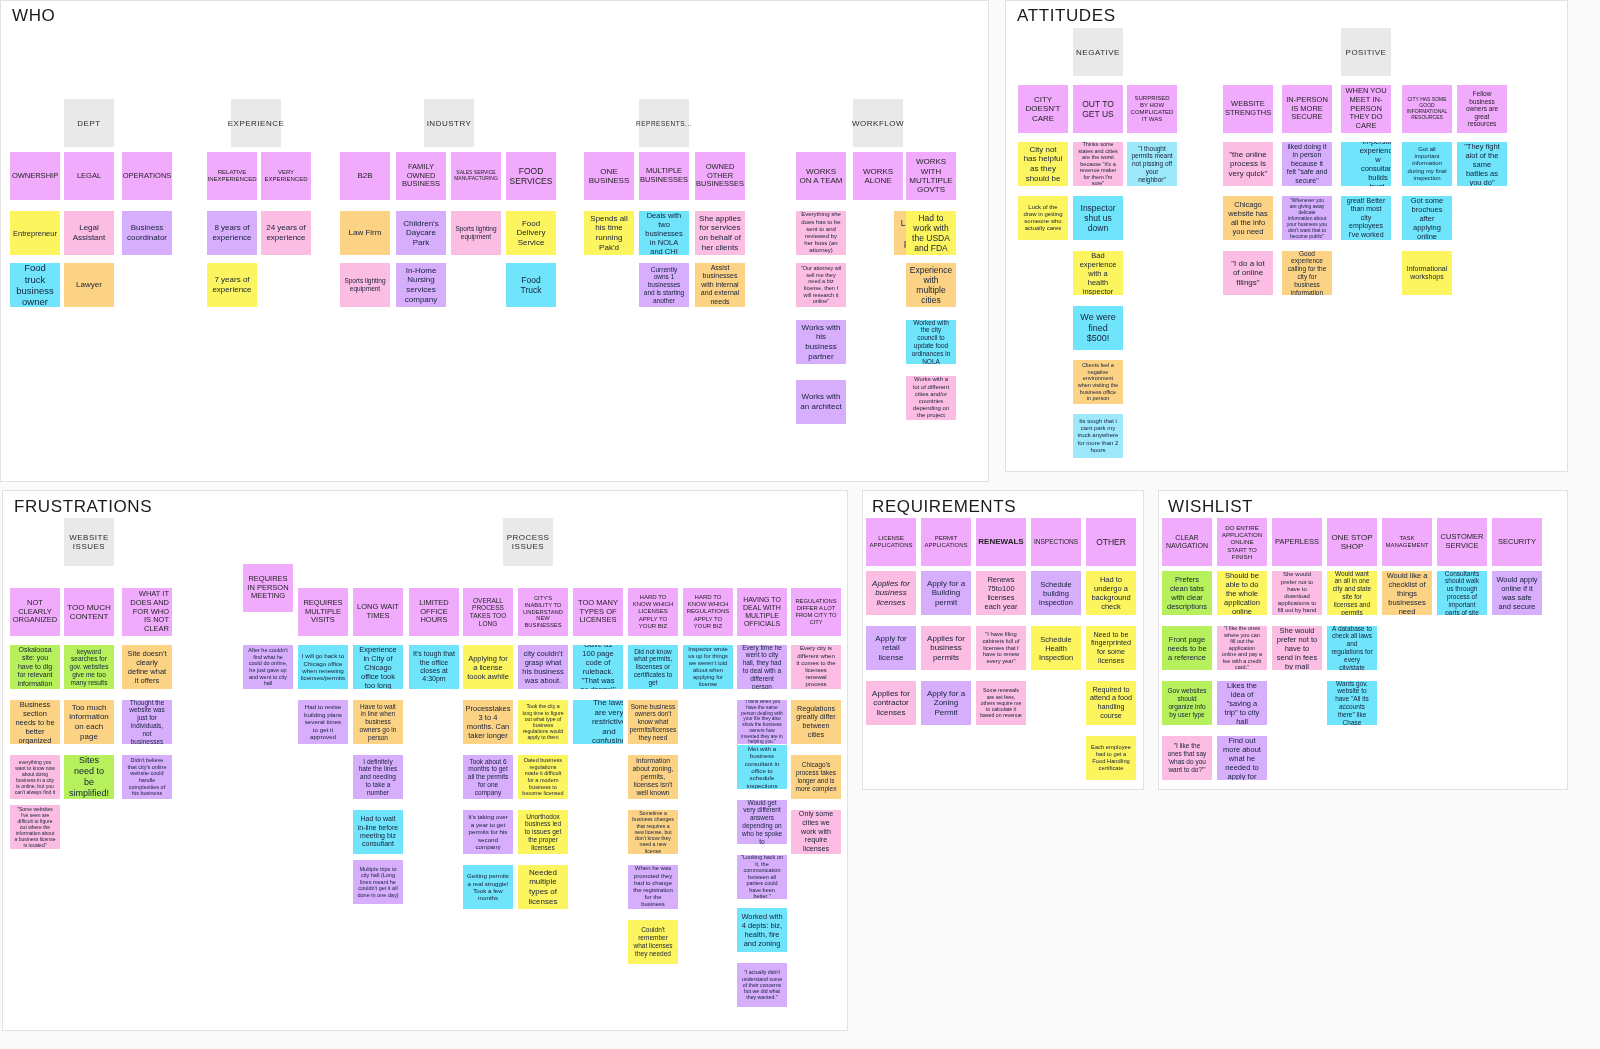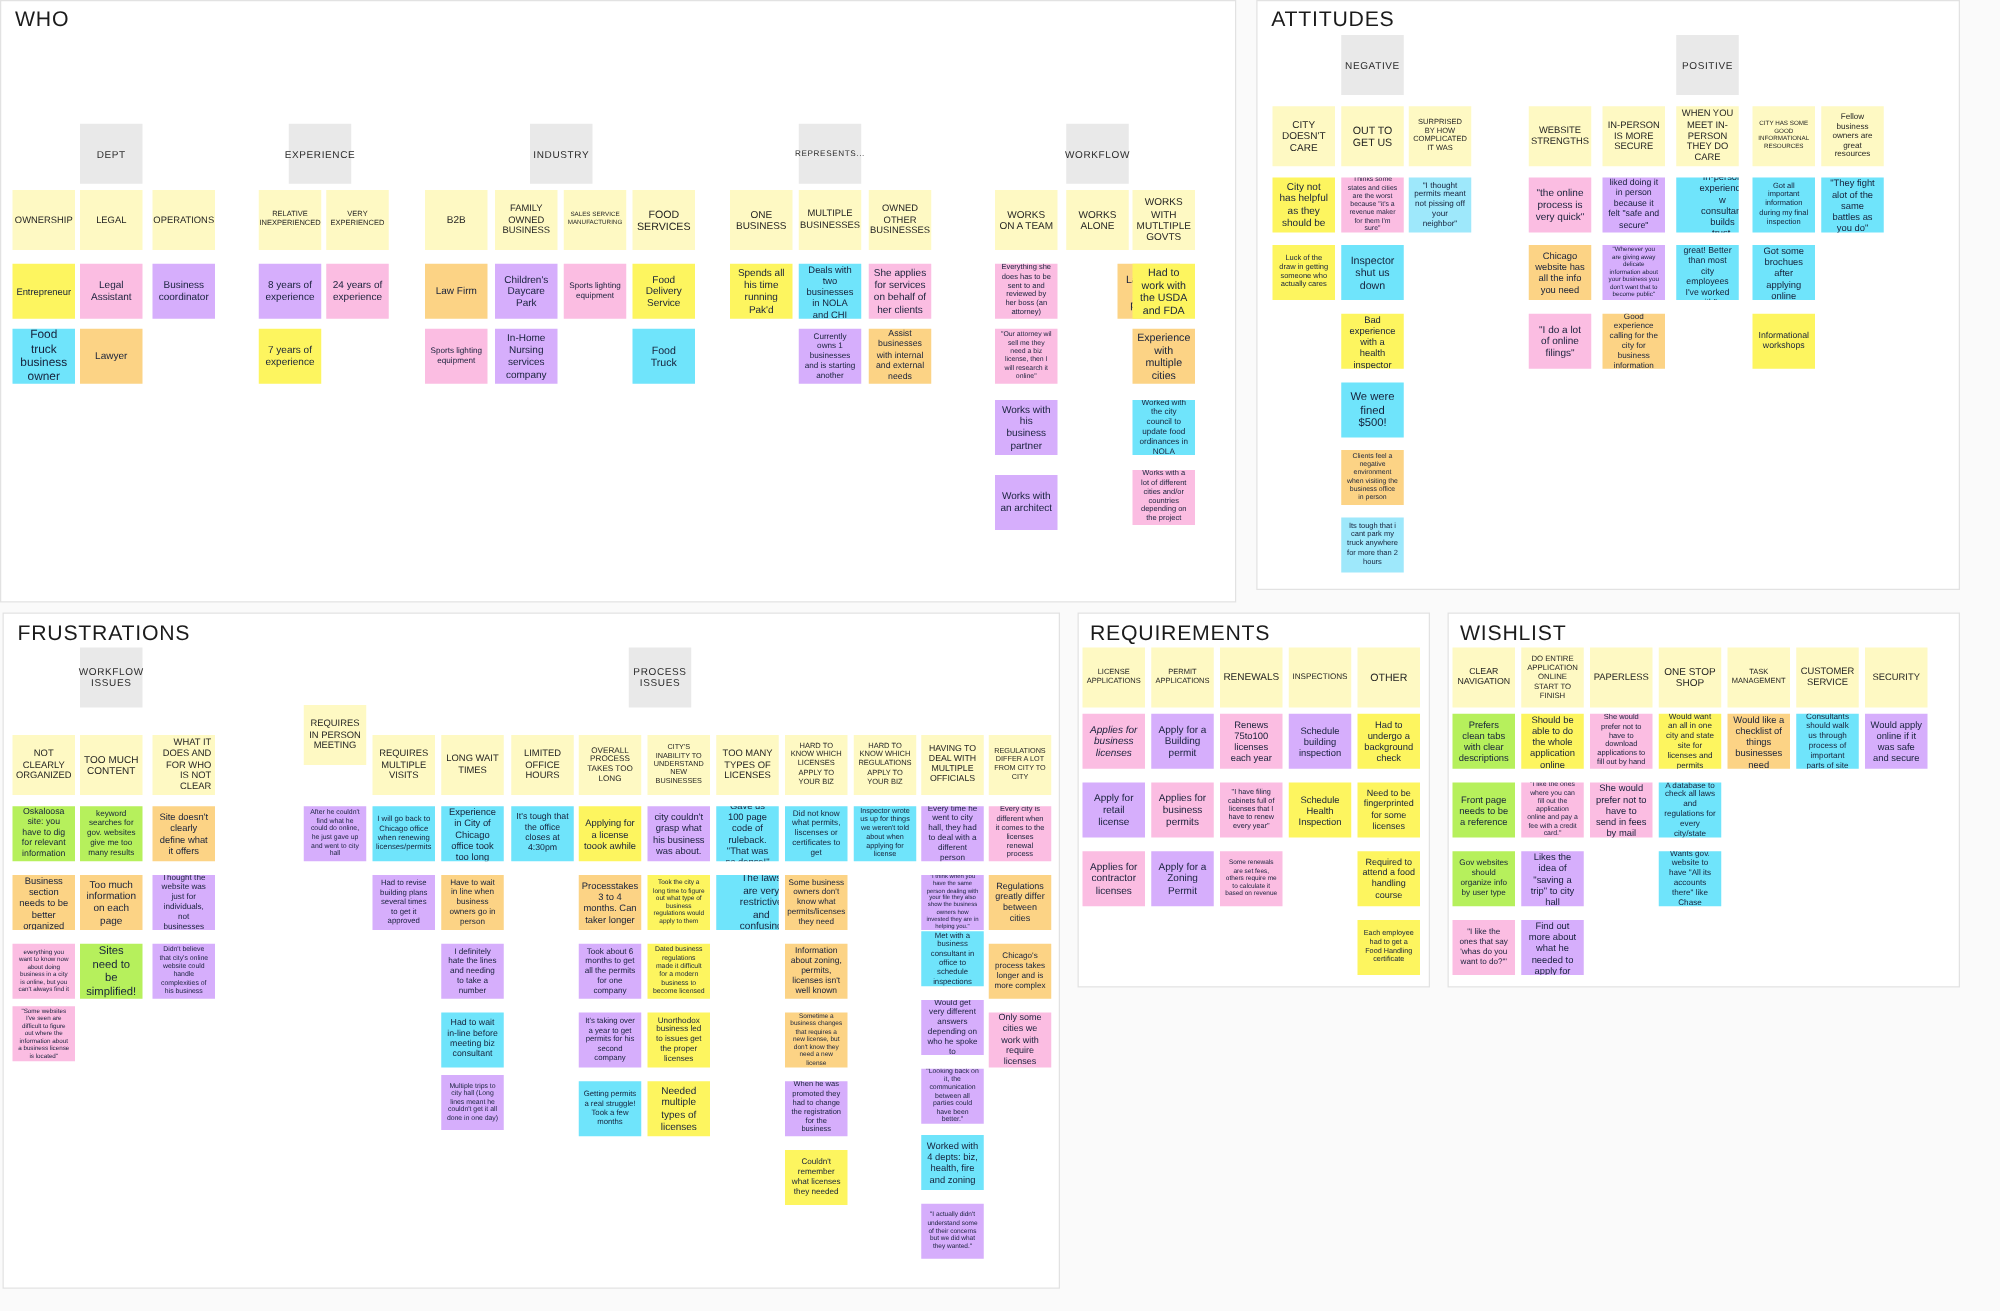--- a/index.html
+++ b/index.html
@@ -29,21 +29,21 @@
     background: #e9e9e9;
     display: flex; align-items: center; justify-content: center;
     text-align: center;
     color: #2b2b2b;
     letter-spacing: .5px;
     padding: 2px;
   }
 
   .sub {
     position: absolute;
-    background: #fef9c3;
+    background: #f0abfc;
     display: flex; align-items: center; justify-content: center;
     text-align: center;
     color: #1f1f1f;
     line-height: 1.18;
     padding: 2px 3px;
   }
 
   .note {
     position: absolute;
     display: flex; align-items: center; justify-content: center;
@@ -78,21 +78,21 @@
   <div class="panel-title" style="left:872px;top:497px;">REQUIREMENTS</div>
   <div class="panel-title" style="left:1168px;top:497px;">WISHLIST</div>
 
   <div class="hdr" style="left:64px;top:99px;width:50px;height:48px;font-size:8px;">DEPT</div>
   <div class="hdr" style="left:231px;top:99px;width:50px;height:48px;font-size:8px;">EXPERIENCE</div>
   <div class="hdr" style="left:424px;top:99px;width:50px;height:48px;font-size:8px;">INDUSTRY</div>
   <div class="hdr" style="left:639px;top:99px;width:50px;height:48px;font-size:6.5px;">REPRESENTS...</div>
   <div class="hdr" style="left:853px;top:99px;width:50px;height:48px;font-size:8px;">WORKFLOW</div>
   <div class="hdr" style="left:1073px;top:28px;width:50px;height:48px;font-size:8px;">NEGATIVE</div>
   <div class="hdr" style="left:1341px;top:28px;width:50px;height:48px;font-size:8px;">POSITIVE</div>
-  <div class="hdr" style="left:64px;top:518px;width:50px;height:48px;font-size:8px;">WORKFLOW ISSUES</div>
+  <div class="hdr" style="left:64px;top:518px;width:50px;height:48px;font-size:8px;">WEBSITE ISSUES</div>
   <div class="hdr" style="left:503px;top:518px;width:50px;height:48px;font-size:8px;">PROCESS ISSUES</div>
 
   <div class="sub" style="left:10px;top:152px;width:50px;height:48px;font-size:7.5px;">OWNERSHIP</div>
   <div class="sub" style="left:64px;top:152px;width:50px;height:48px;font-size:7.5px;">LEGAL</div>
   <div class="sub" style="left:122px;top:152px;width:50px;height:48px;font-size:7.5px;">OPERATIONS</div>
   <div class="sub" style="left:207px;top:152px;width:50px;height:48px;font-size:6px;">RELATIVE INEXPERIENCED</div>
   <div class="sub" style="left:261px;top:152px;width:50px;height:48px;font-size:6px;">VERY EXPERIENCED</div>
   <div class="sub" style="left:340px;top:152px;width:50px;height:48px;font-size:8px;">B2B</div>
   <div class="sub" style="left:396px;top:152px;width:50px;height:48px;font-size:7.5px;">FAMILY OWNED BUSINESS</div>
   <div class="sub" style="left:451px;top:152px;width:50px;height:48px;font-size:5px;">SALES SERVICE MANUFACTURING</div>
@@ -234,21 +234,21 @@
   <div class="note c-cyan" style="left:737px;top:908px;width:50px;height:44px;font-size:7.5px;">Worked with 4 depts: biz, health, fire and zoning</div>
   <div class="note c-purple" style="left:737px;top:963px;width:50px;height:44px;font-size:5.2px;">"I actually didn't understand some of their concerns but we did what they wanted."</div>
 
   <div class="note c-pink" style="left:791px;top:645px;width:50px;height:44px;font-size:6px;">Every city is different when it comes to the licenses renewal process</div>
   <div class="note c-orange" style="left:791px;top:700px;width:50px;height:44px;font-size:7.2px;">Regulations greatly differ between cities</div>
   <div class="note c-orange" style="left:791px;top:755px;width:50px;height:44px;font-size:6.5px;">Chicago's process takes longer and is more complex</div>
   <div class="note c-pink" style="left:791px;top:810px;width:50px;height:44px;font-size:7.2px;">Only some cities we work with require licenses</div>
 
   <div class="sub" style="left:866px;top:518px;width:50px;height:48px;font-size:6px;">LICENSE APPLICATIONS</div>
   <div class="sub" style="left:921px;top:518px;width:50px;height:48px;font-size:6px;">PERMIT APPLICATIONS</div>
-  <div class="sub" style="left:976px;top:518px;width:50px;height:48px;font-size:8px;">RENEWALS</div>
+  <div class="sub" style="left:976px;top:518px;width:50px;height:48px;font-size:8px;font-weight:bold;">RENEWALS</div>
   <div class="sub" style="left:1031px;top:518px;width:50px;height:48px;font-size:6.5px;">INSPECTIONS</div>
   <div class="sub" style="left:1086px;top:518px;width:50px;height:48px;font-size:8.5px;">OTHER</div>
 
   <div class="note c-pink" style="left:866px;top:571px;width:50px;height:44px;font-size:8px;font-style:italic;">Applies for business licenses</div>
   <div class="note c-purple" style="left:866px;top:626px;width:50px;height:44px;font-size:8px;">Apply for retail license</div>
   <div class="note c-pink" style="left:866px;top:681px;width:50px;height:44px;font-size:8px;">Applies for contractor licenses</div>
   <div class="note c-purple" style="left:921px;top:571px;width:50px;height:44px;font-size:8px;">Apply for a Building permit</div>
   <div class="note c-pink" style="left:921px;top:626px;width:50px;height:44px;font-size:8px;">Applies for business permits</div>
   <div class="note c-purple" style="left:921px;top:681px;width:50px;height:44px;font-size:8px;">Apply for a Zoning Permit</div>
   <div class="note c-pink" style="left:976px;top:571px;width:50px;height:44px;font-size:7.5px;">Renews 75to100 licenses each year</div>

